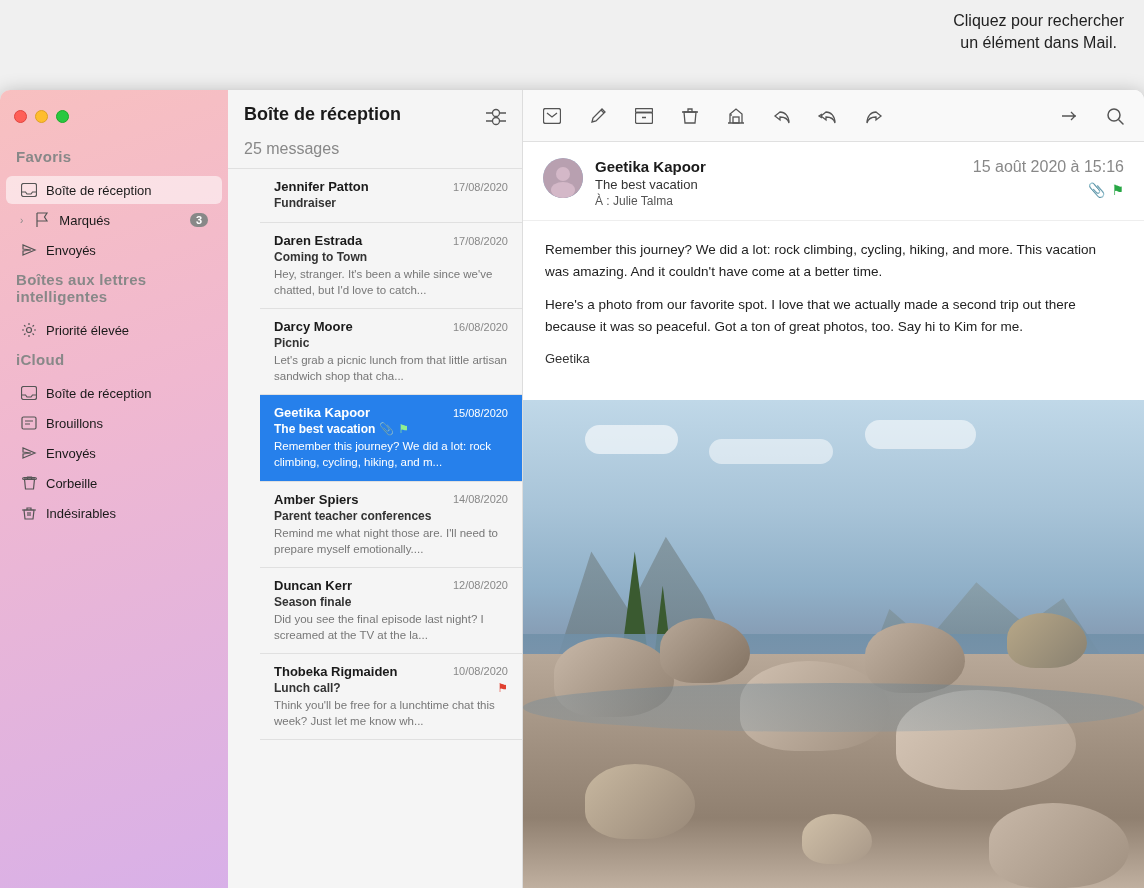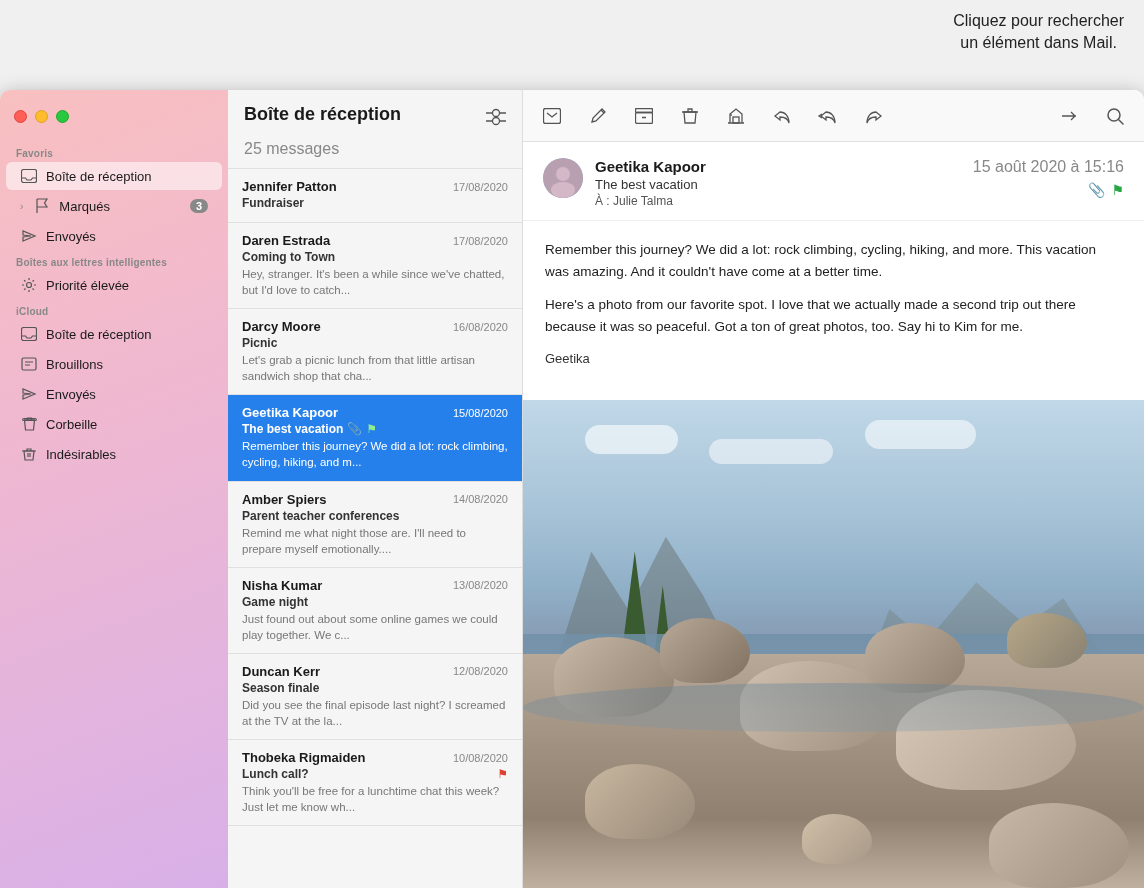--- a/index.html
+++ b/index.html
@@ -59,24 +59,24 @@
       width: 13px;
       height: 13px;
       border-radius: 50%;
       display: inline-block;
     }
     .tl-red { background: #ff5f57; border: 1px solid #e0443e; }
     .tl-yellow { background: #ffbd2e; border: 1px solid #dea123; }
     .tl-green { background: #28c840; border: 1px solid #1aab29; }
 
     .sidebar-section-label {
-      font-size: 10px;
+      font-size: 15px;
       font-weight: 600;
       color: #888;
-      padding: 6px 16px 2px 16px;
+      padding: 6px 16px 10px 16px;
       letter-spacing: 0.02em;
     }
 
     .sidebar-item {
       display: flex;
       align-items: center;
       padding: 5px 14px;
       font-size: 13px;
       color: #1a1a1a;
       cursor: pointer;
@@ -155,20 +155,21 @@
     .message-items {
       flex: 1;
       overflow-y: auto;
     }
 
     .message-item {
       padding: 10px 14px;
       border-bottom: 1px solid #e0e0e0;
       cursor: pointer;
       background: #f5f5f5;
+      margin-left: 32px;
     }
     .message-item.selected {
       background: #2680eb;
       color: white;
     }
     .message-item-top {
       display: flex;
       justify-content: space-between;
       align-items: center;
       margin-bottom: 2px;
@@ -600,30 +601,20 @@
         <div class="message-item-top">
           <span class="message-sender">Amber Spiers</span>
           <span class="message-date">14/08/2020</span>
         </div>
         <div class="message-subject-row">
           <span class="message-subject">Parent teacher conferences</span>
         </div>
         <div class="message-preview">Remind me what night those are. I'll need to prepare myself emotionally....</div>
       </div>
 
-      <div class="message-item">
-        <div class="message-item-top">
-          <span class="message-sender">Nisha Kumar</span>
-          <span class="message-date">13/08/2020</span>
-        </div>
-        <div class="message-subject-row">
-          <span class="message-subject">Game night</span>
-        </div>
-        <div class="message-preview">Just found out about some online games we could play together. We c...</div>
-      </div>
 
       <div class="message-item">
         <div class="message-item-top">
           <span class="message-sender">Duncan Kerr</span>
           <span class="message-date">12/08/2020</span>
         </div>
         <div class="message-subject-row">
           <span class="message-subject">Season finale</span>
         </div>
         <div class="message-preview">Did you see the final episode last night? I screamed at the TV at the la...</div>

